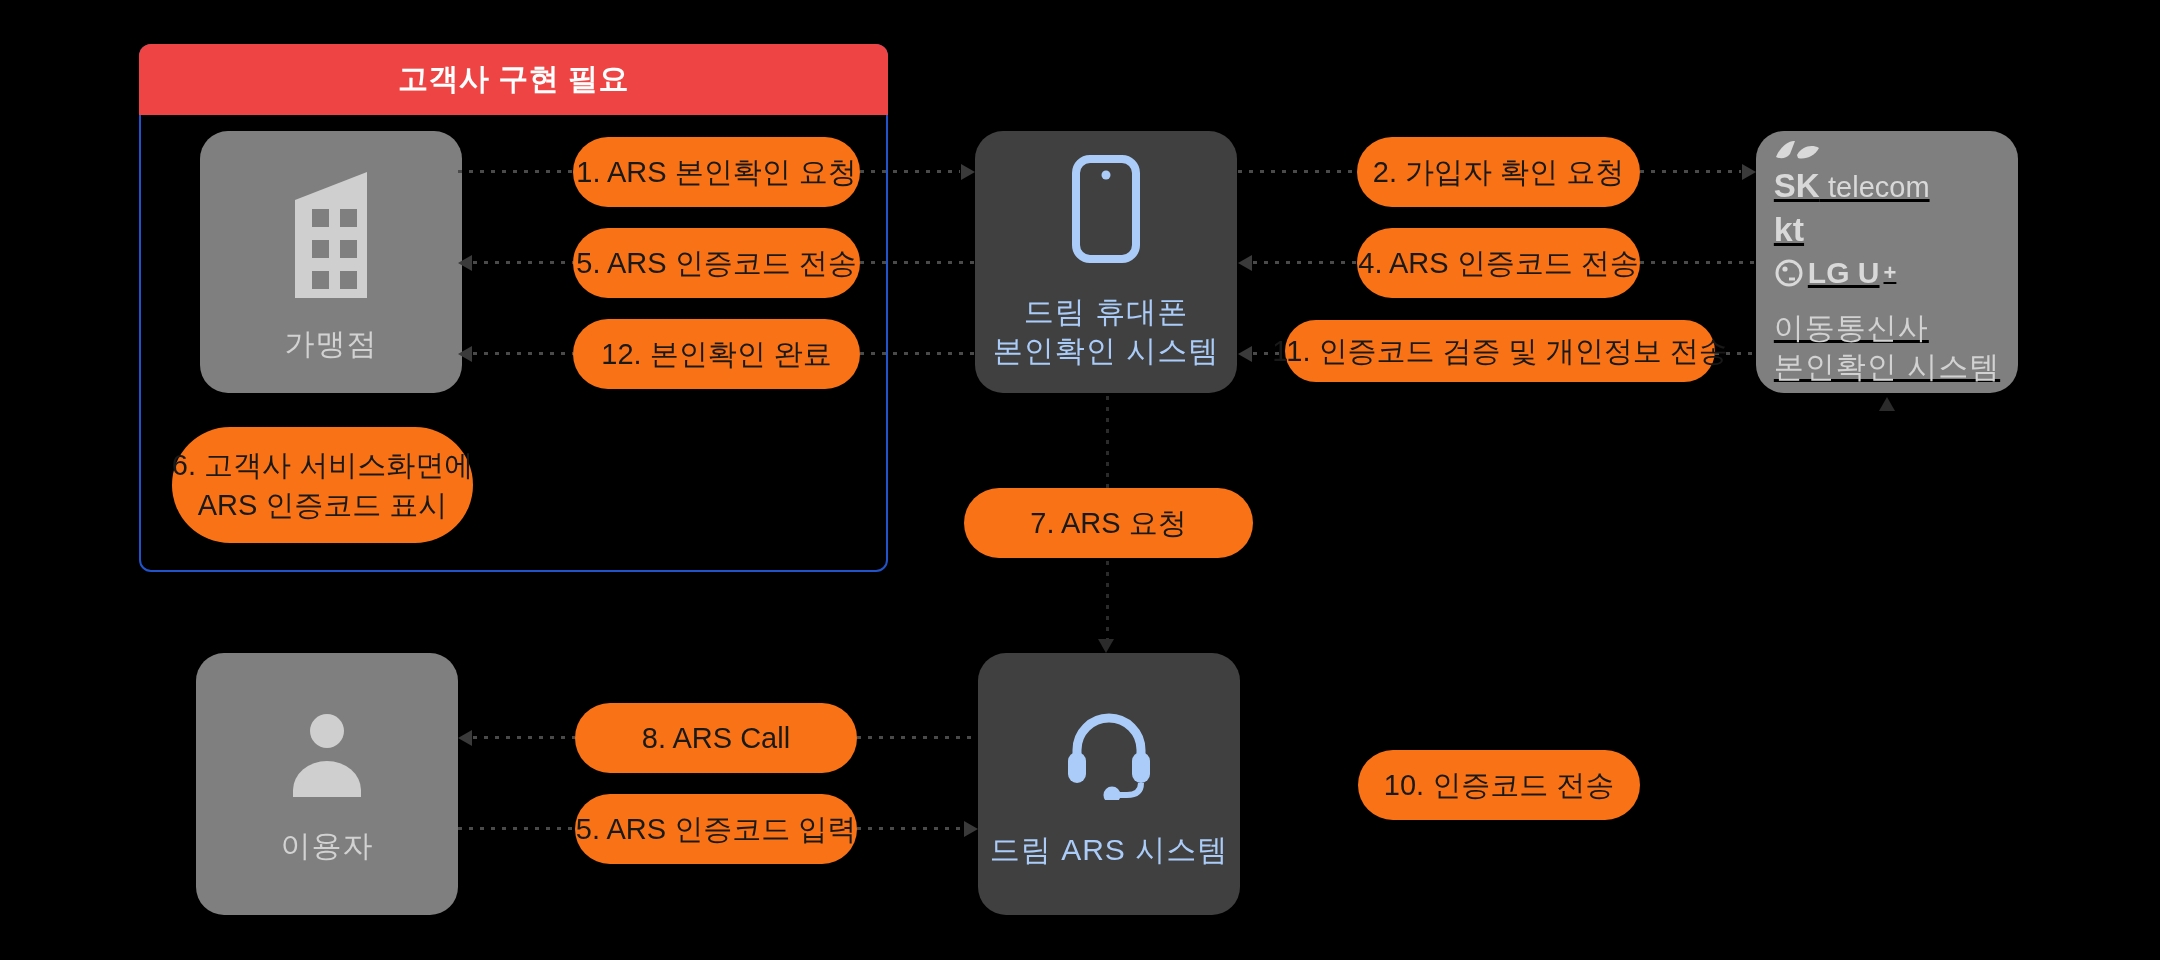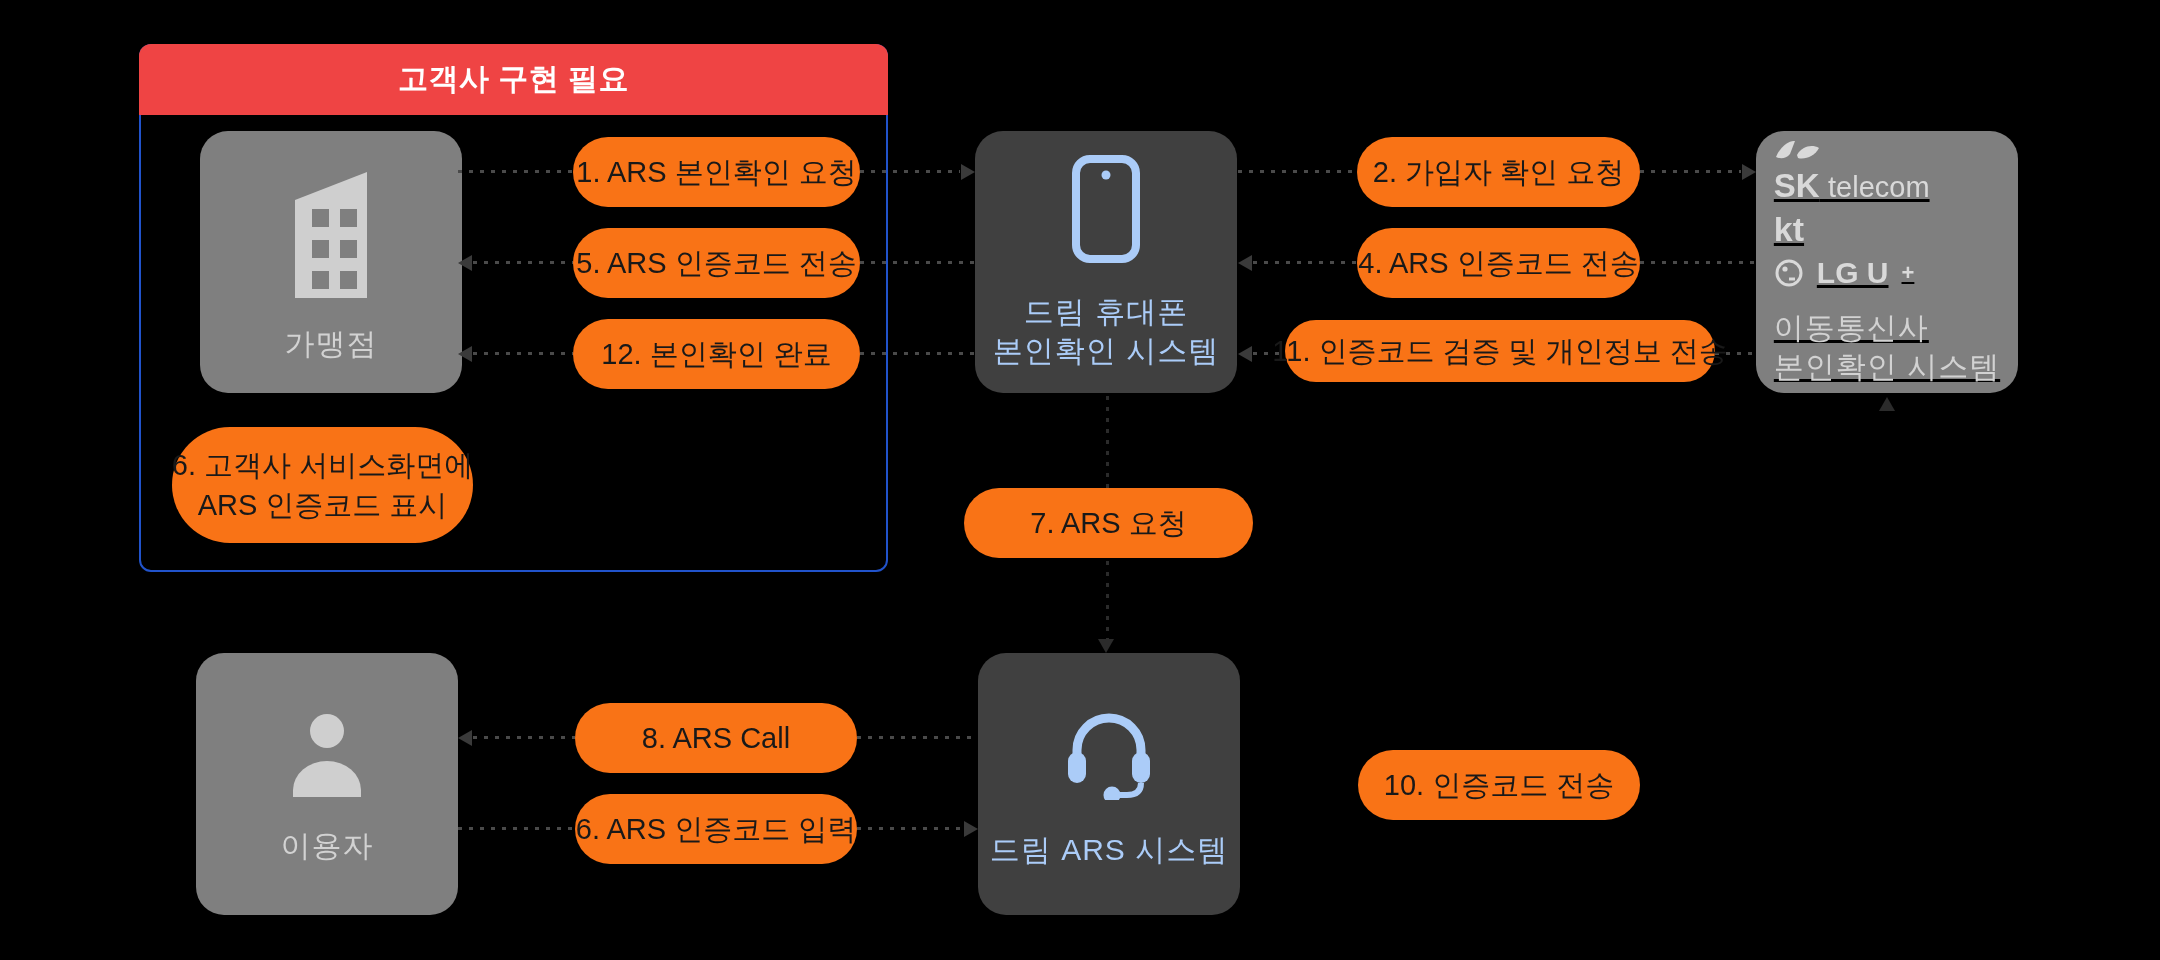--- a/index.html
+++ b/index.html
@@ -20,21 +20,21 @@
   .node.blue{background:#404040;}
   .node-label{font-size:30px;letter-spacing:1px;text-align:center;line-height:1.3;}
   .gray .node-label{color:#d2d2d2;}
   .blue .node-label{color:#abccf8;}
 
   
   .carrier-stack{display:flex;flex-direction:column;align-items:flex-start;text-decoration:underline;}
   .logo-sk{color:#d9d9d9;font-size:30px;line-height:1;margin-top:2px;}
   .logo-sk b{font-size:33px;}
   .logo-kt{color:#d9d9d9;font-size:34px;font-weight:bold;line-height:1;margin-top:10px;}
-  .logo-lg{color:#d9d9d9;font-size:30px;font-weight:bold;line-height:1;margin-top:12px;display:flex;align-items:center;gap:13px;}
+  .logo-lg{color:#d9d9d9;font-size:30px;font-weight:bold;line-height:1;margin-top:12px;display:flex;align-items:center;gap:4px;}
   .logo-lg sup{font-size:22px;}
   .carrier-label{margin-top:20px;}
 
   
   .pill{position:absolute;background:#f97316;border-radius:60px;display:flex;flex-direction:column;
         align-items:center;justify-content:center;z-index:5;}
   .pill span{color:#191919;font-size:29px;line-height:1.38;white-space:nowrap;text-align:center;}
 
   
   .hline{position:absolute;height:3px;z-index:1;
@@ -185,19 +185,19 @@
   </div>
 
   <div class="pill" style="left:964px;top:488px;width:289px;height:70px;">
     <span>7. ARS 요청</span>
   </div>
 
   <div class="pill" style="left:575px;top:703px;width:282px;height:70px;">
     <span>8. ARS Call</span>
   </div>
   <div class="pill" style="left:575px;top:794px;width:282px;height:70px;">
-    <span>6. ARS 인증코드 입력</span>
+    <span>5. ARS 인증코드 입력</span>
   </div>
   <div class="pill" style="left:1358px;top:750px;width:282px;height:70px;">
     <span>10. 인증코드 전송</span>
   </div>
 
 </div>
 
 </body></html>

